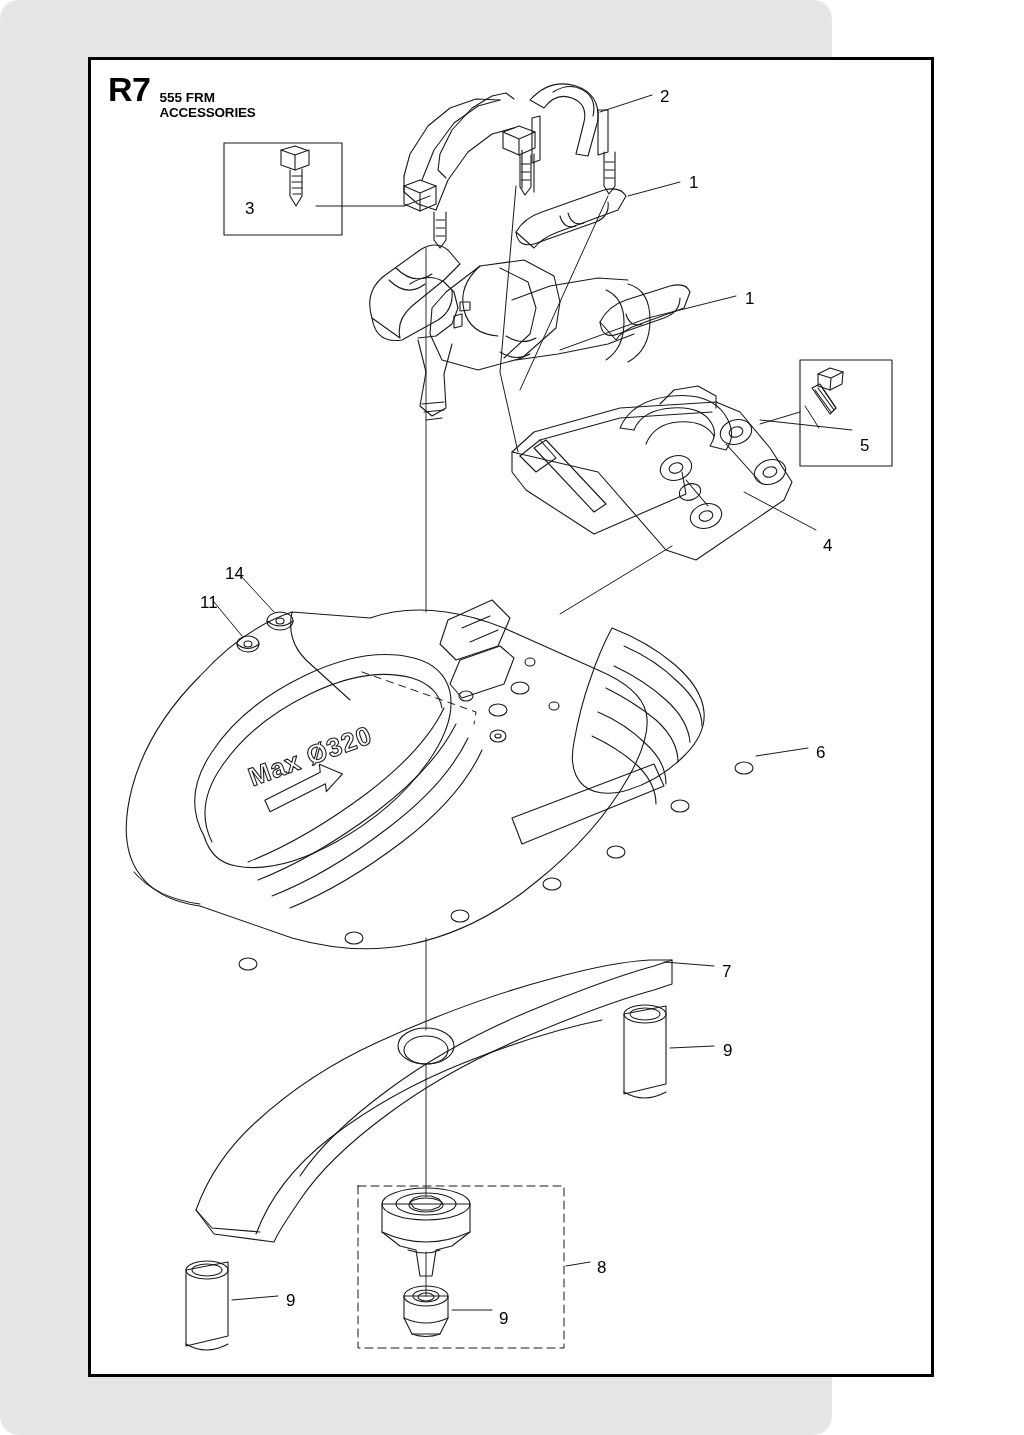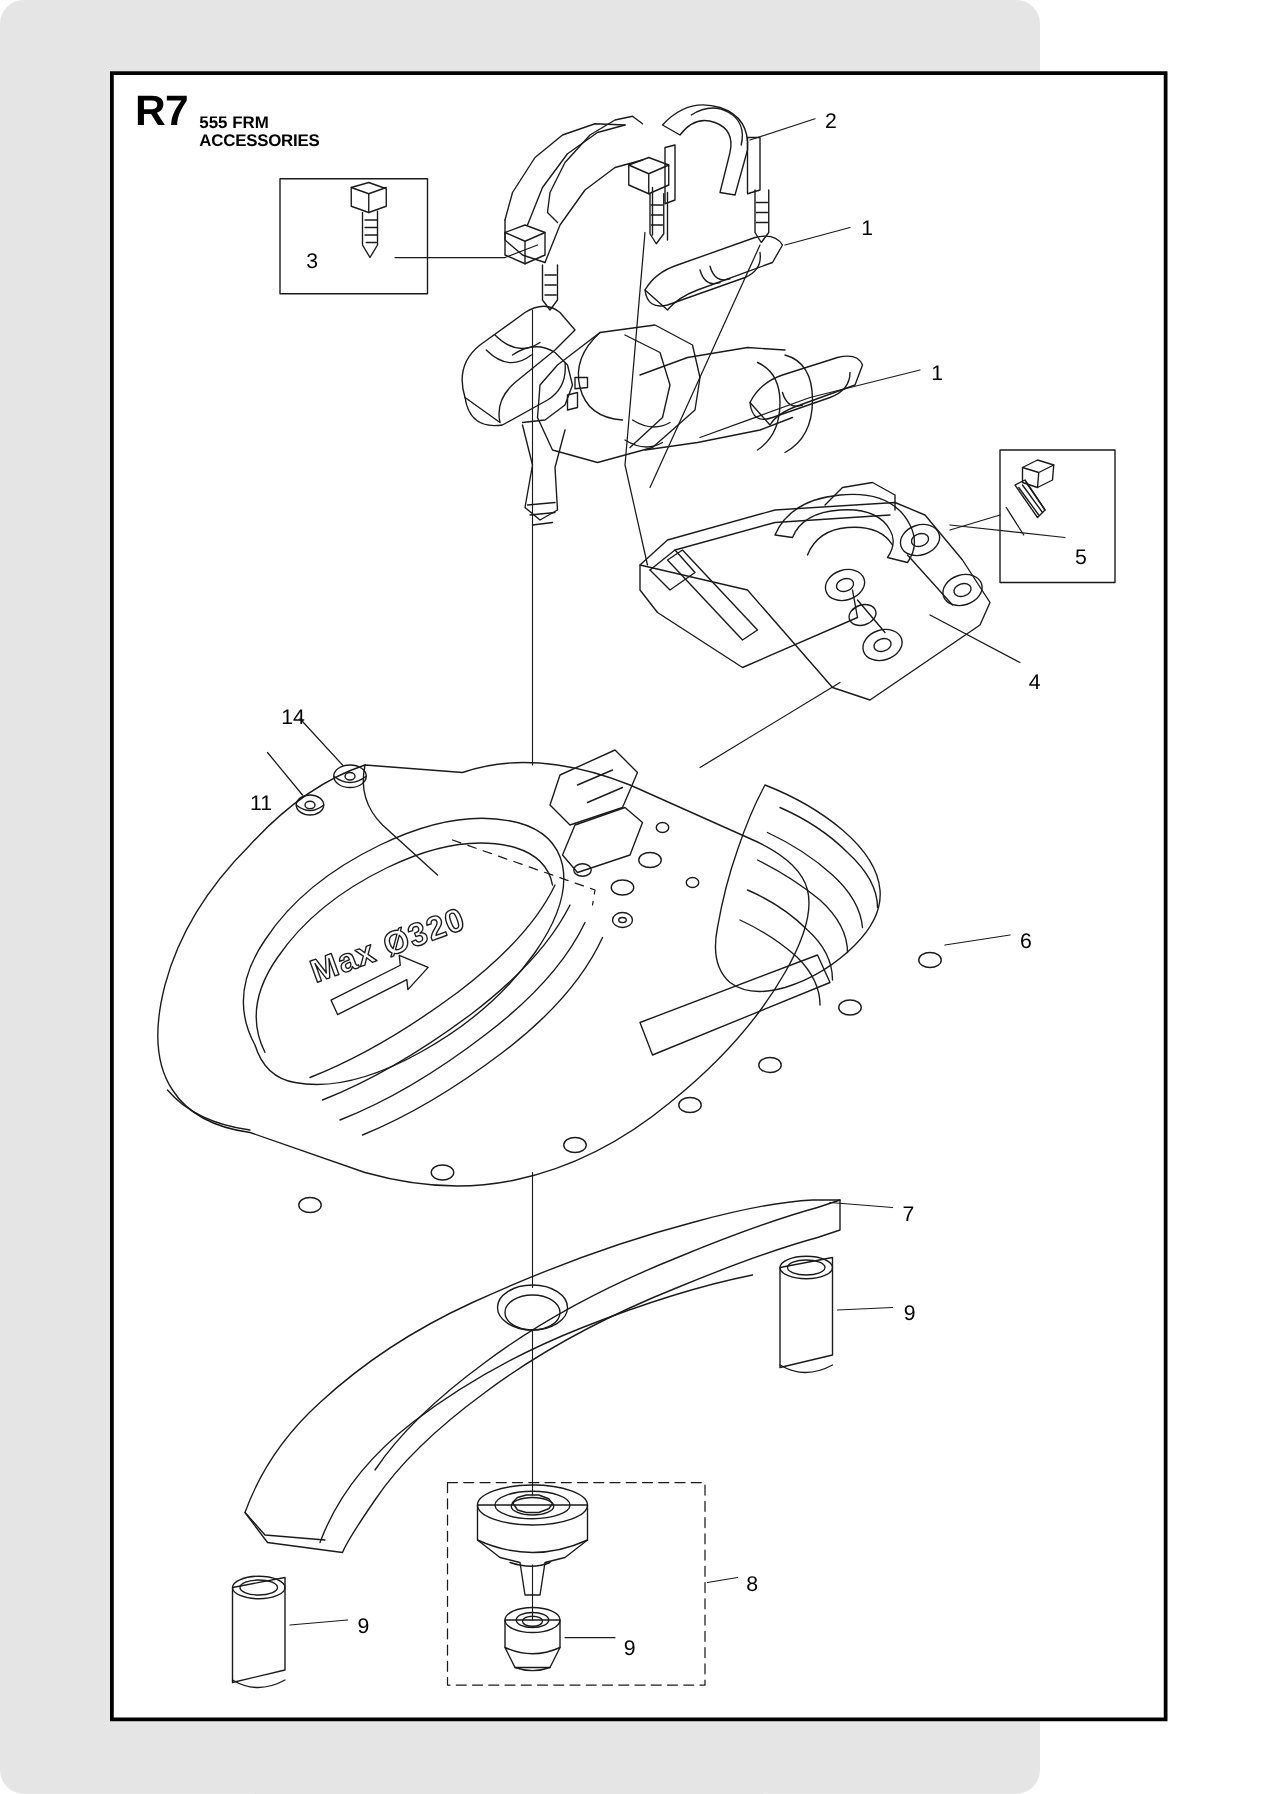--- a/index.html
+++ b/index.html
@@ -328,21 +328,21 @@
     </g>
   </svg>
 
   <div class="callout" style="left:660px;  top:88px;">2</div>
   <div class="callout" style="left:689px;  top:174px;">1</div>
   <div class="callout" style="left:245px;  top:200px;">3</div>
   <div class="callout" style="left:745px;  top:290px;">1</div>
   <div class="callout" style="left:860px;  top:437px;">5</div>
   <div class="callout" style="left:823px;  top:537px;">4</div>
   <div class="callout" style="left:225px;  top:565px;">14</div>
-  <div class="callout" style="left:200px;  top:594px;margin-top:40px;">11</div>
+  <div class="callout" style="left:200px;  top:594px;">11</div>
   <div class="callout" style="left:816px;  top:744px;">6</div>
   <div class="callout" style="left:722px;  top:963px;">7</div>
   <div class="callout" style="left:723px;  top:1042px;">9</div>
   <div class="callout" style="left:597px;  top:1259px;">8</div>
   <div class="callout" style="left:286px;  top:1292px;">9</div>
   <div class="callout" style="left:499px;  top:1310px;">9</div>
 
 </div>
 
 </body></html>

